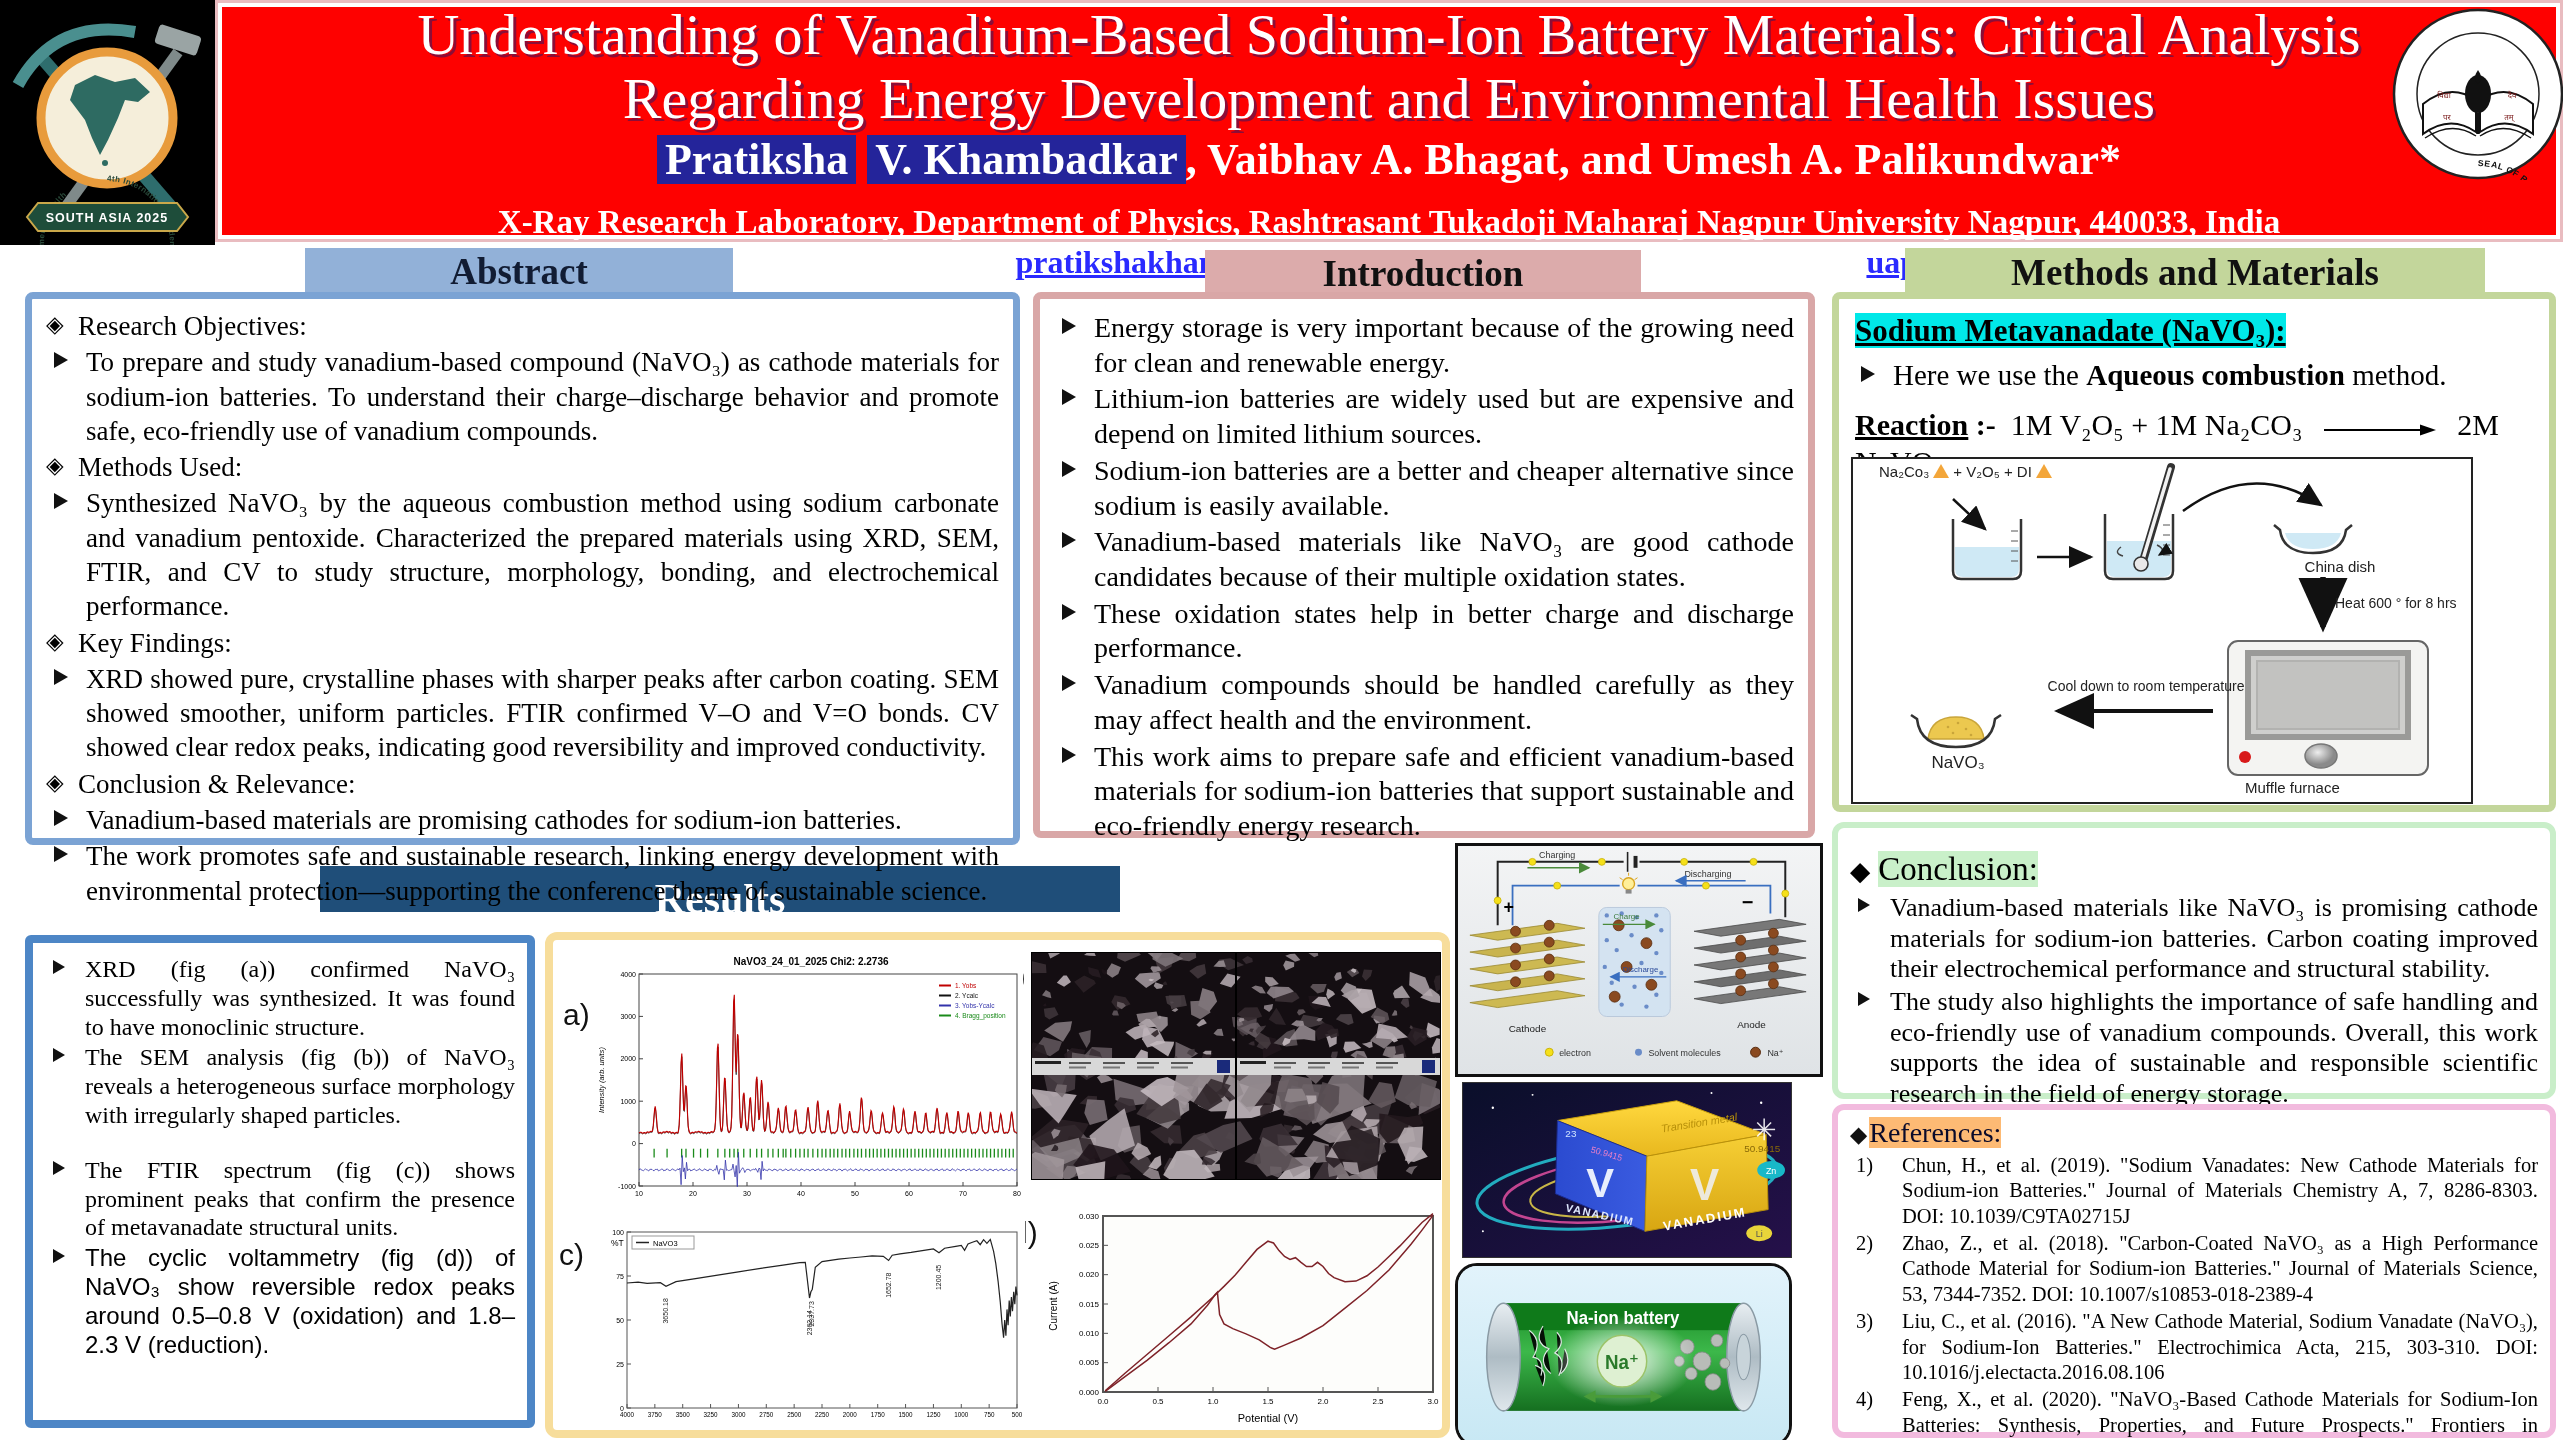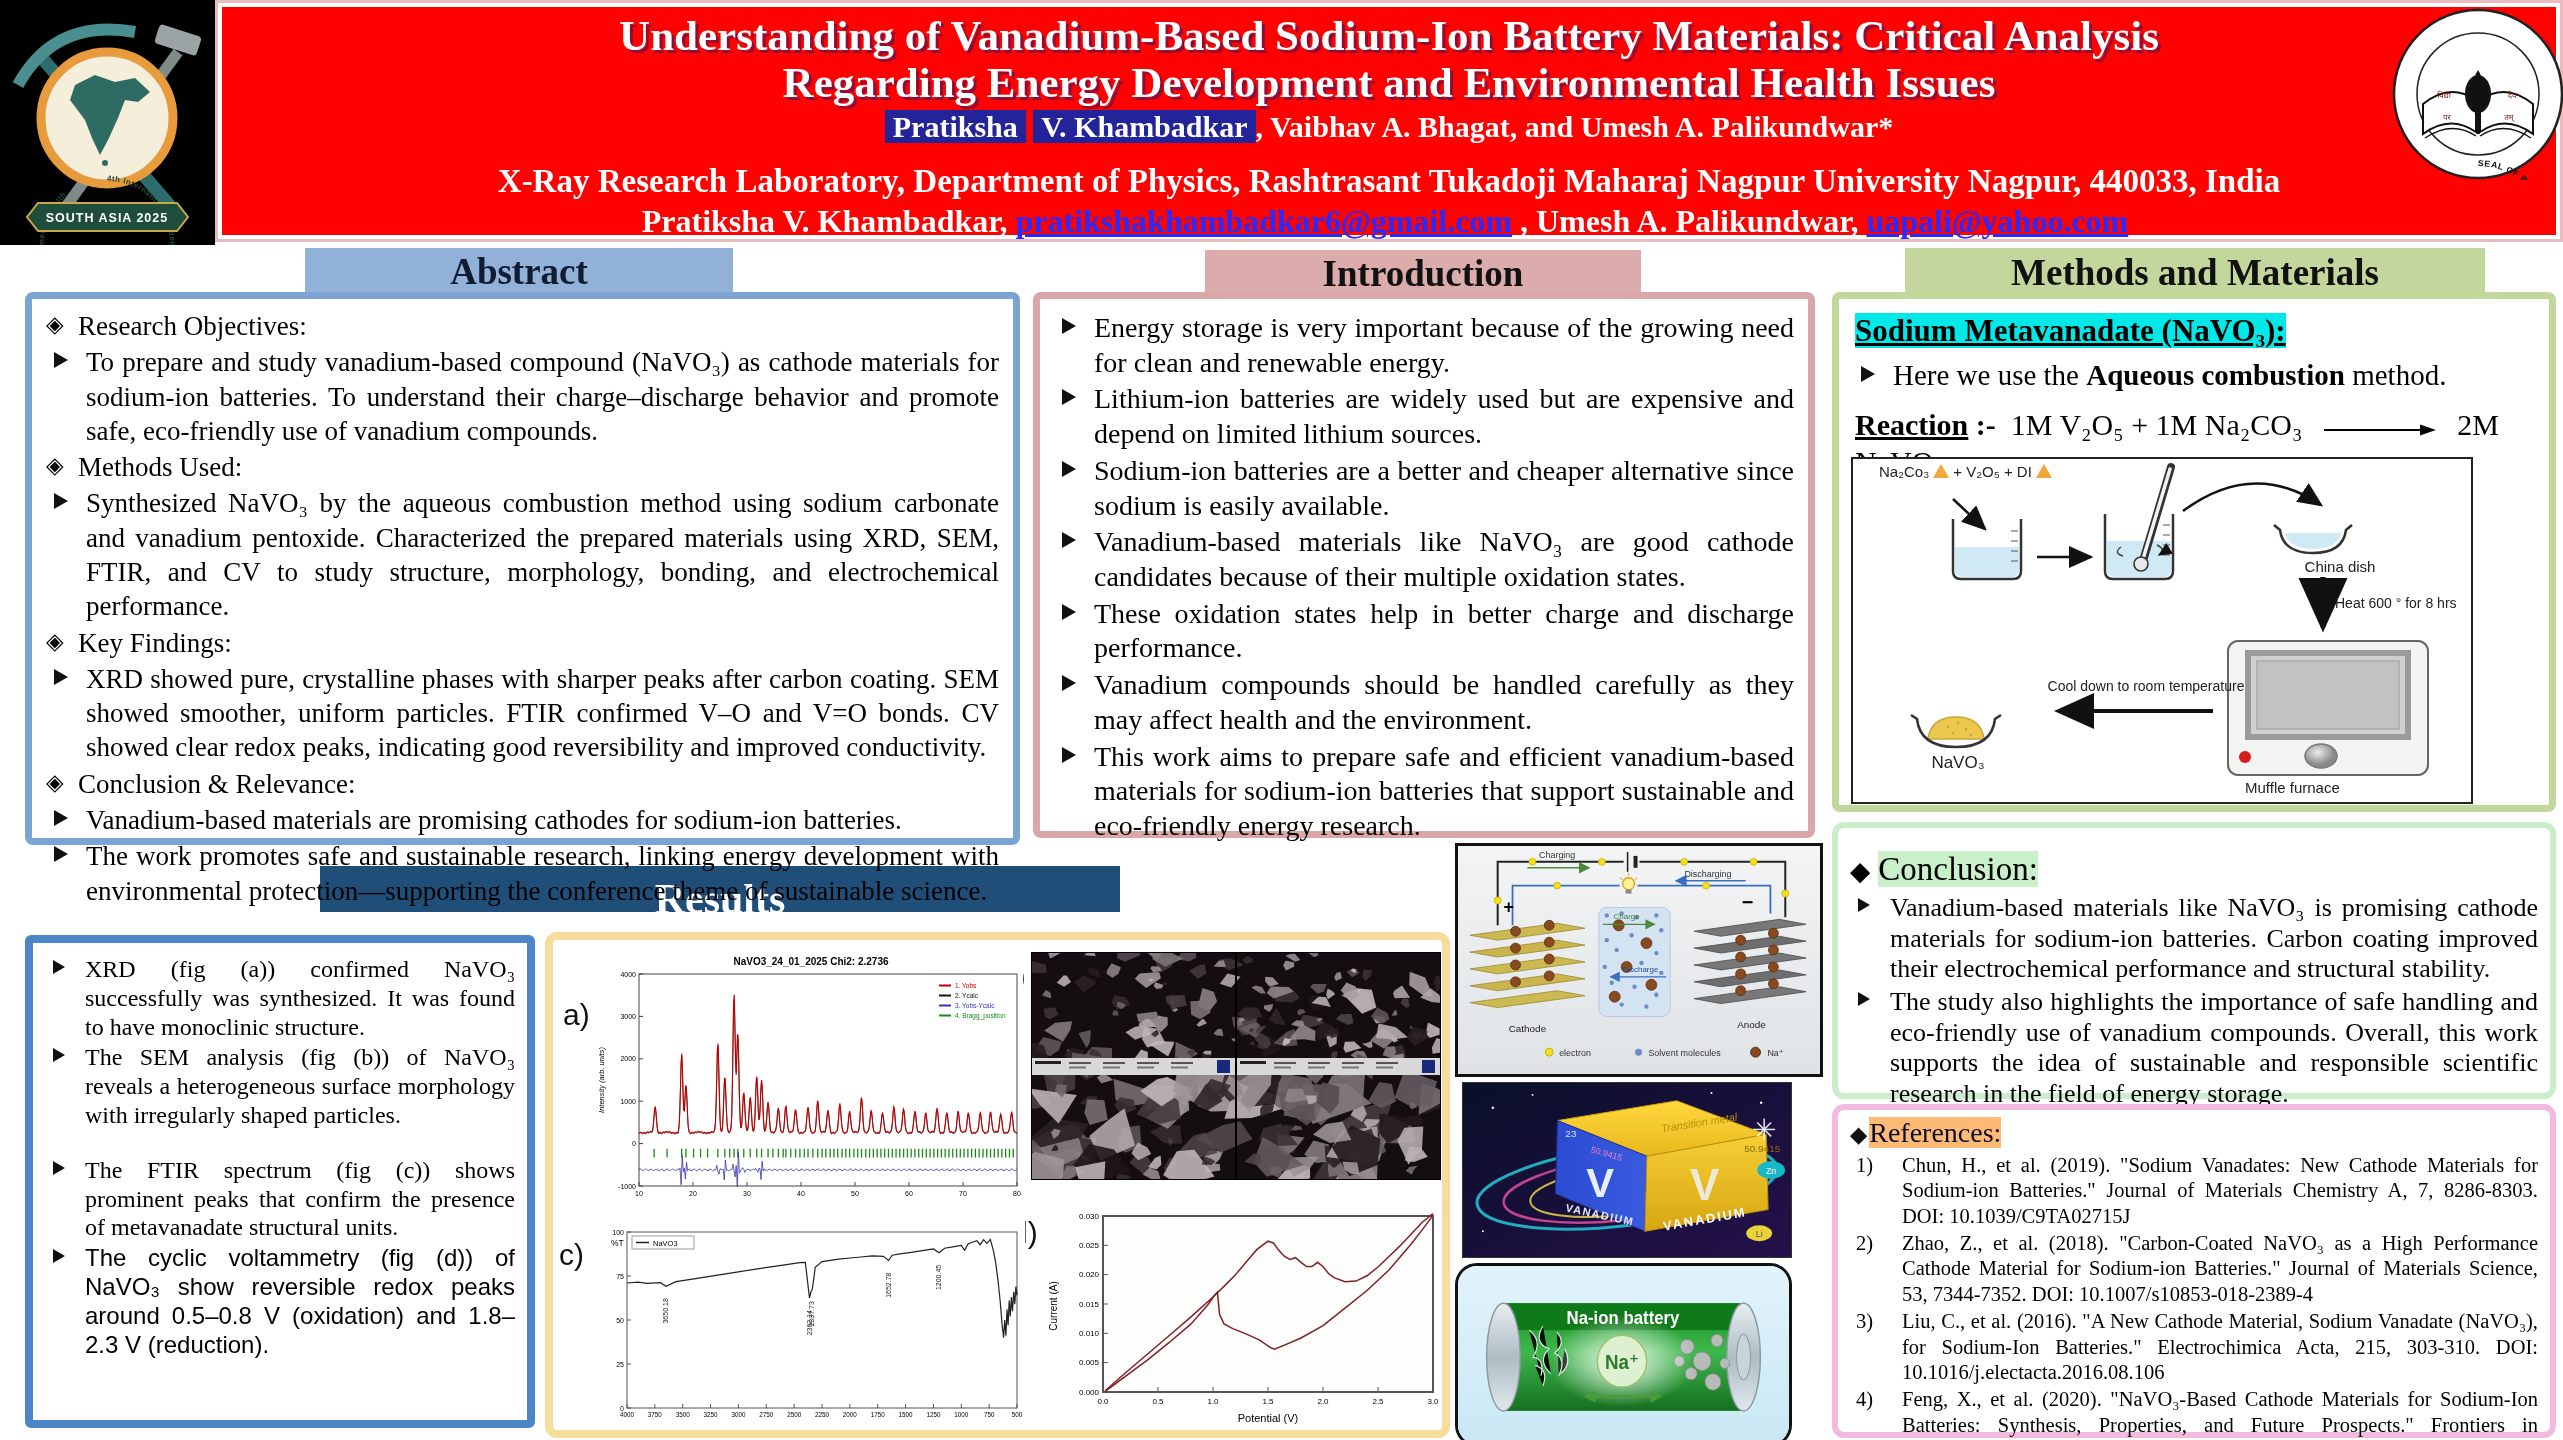--- a/index.html
+++ b/index.html
@@ -5,23 +5,23 @@
   *{margin:0;padding:0;box-sizing:border-box}
   html,body{width:2563px;height:1440px;background:#fff;overflow:hidden;position:relative;
     font-family:"Liberation Serif","DejaVu Serif",serif;color:#000}
   .abs{position:absolute}
   .sans{font-family:"Liberation Sans","DejaVu Sans",sans-serif}
 
   
   #logo-box{left:0;top:0;width:215px;height:245px;background:#000}
   #banner{left:215px;top:0;width:2348px;height:242px;background:#fe0100;
     border:3px solid #e9bcc0;box-shadow:inset 0 0 0 4px #fff;text-align:center;color:#fff}
-  #banner .title{font-weight:bold;font-size:43px;line-height:1.1;margin-top:9px;
+  #banner .title{font-weight:normal;font-size:58px;line-height:1.1;
     text-shadow:3px 3px 0 rgba(25,25,110,.5)}
-  #banner .authors{font-weight:bold;font-size:30px;margin-top:3px}
+  #banner .authors{font-weight:bold;font-size:44px;margin-top:3px}
   #banner .authors .hl{background:#24249a;padding:0 8px}
   #banner .affil{font-weight:bold;font-size:33px;margin-top:19px}
   #banner .contact{font-weight:bold;font-size:32px;margin-top:3px}
   #banner .contact a{color:#2a2aff;text-decoration:underline;margin:0 8px}
   #seal{left:2392px;top:8px;width:172px;height:172px}
 
   
   .bar{position:absolute;font-weight:bold;text-align:center}
   #abstract-bar{left:305px;top:248px;width:428px;height:48px;line-height:48px;background:#92b1d8;color:#111c33;font-size:37px}
   #intro-bar{left:1205px;top:250px;width:436px;height:48px;line-height:48px;background:#dcabab;color:#111;font-size:37px}

